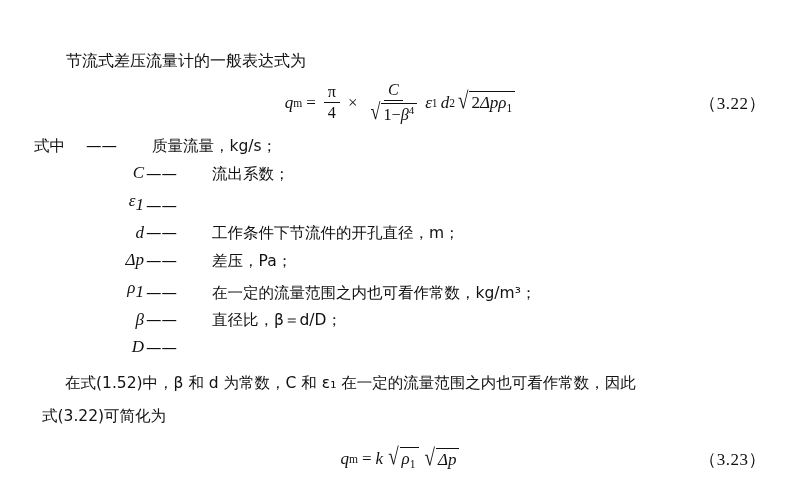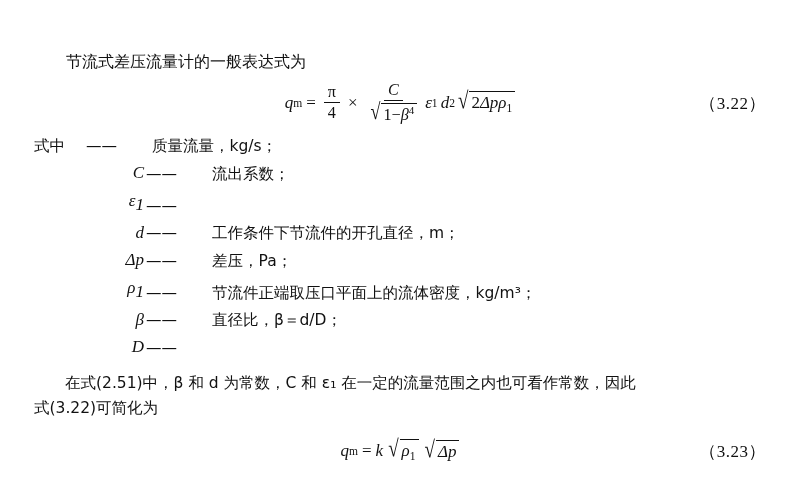--- a/index.html
+++ b/index.html
@@ -135,21 +135,21 @@
     white-space: nowrap;
   }
   .def-dash {
     white-space: nowrap;
   }
   .def-text {
     white-space: nowrap;
     margin-left: 35px;
   }
   .cjk {
-    font-family: Liberation Serif, serif;
+    font-family: Liberation Mono, monospace;
     font-size: 16px;
   }
   .textline {
     font-family: "DejaVu Sans", sans-serif;
     font-size: 15.5px;
     line-height: 1.6;
   }
   .defrow .cjkpart {
     font-family: "DejaVu Sans", sans-serif;
     font-size: 15.5px;
@@ -234,40 +234,40 @@
         <span class="def-lead"></span>
         <span class="def-sym"><span class="sym">Δp</span></span>
         <span class="def-dash cjkpart">——</span>
         <span class="def-text cjkpart">差压，Pa；</span>
       </div>
 
       <div class="defrow">
         <span class="def-lead"></span>
         <span class="def-sym"><span class="sym">ρ</span><span class="sym sub">1</span></span>
         <span class="def-dash cjkpart">——</span>
-        <span class="def-text cjkpart">节流件正端取压口平面上的流体密度，kg/m³；</span>
+        <span class="def-text cjkpart">在一定的流量范围之内也可看作常数，kg/m³；</span>
       </div>
 
       <div class="defrow">
         <span class="def-lead"></span>
         <span class="def-sym"><span class="sym">β</span></span>
         <span class="def-dash cjkpart">——</span>
         <span class="def-text cjkpart">直径比，β＝d/D；</span>
       </div>
 
       <div class="defrow">
         <span class="def-lead"></span>
         <span class="def-sym"><span class="sym">D</span></span>
         <span class="def-dash cjkpart">——</span>
       </div>
 
     </div>
 
-    <p class="textline" style="margin:10px 0 0 0; text-indent:2em;">在式(2.51)中，β 和 d 为常数，C 和 ε₁ 在一定的流量范围之内也可看作常数，因此</p>
-    <p class="textline" style="margin:0;">式(3.22)可简化为</p>
+    <p class="textline" style="margin:10px 0 0 0; text-indent:2em;">在式(1.52)中，β 和 d 为常数，C 和 ε₁ 在一定的流量范围之内也可看作常数，因此</p>
+    <p class="textline" style="margin:8px;">式(3.22)可简化为</p>
 
     <div class="eq-row" style="margin-top:14px;">
       <span class="math">
         <span class="mi">q</span>
           <span class="sub">m</span>
         <span class="eq-sign">=</span>
         <span class="mi">k</span>
         <span class="sqrt" style="margin-left:5px;">
           <span class="radical">√</span>
           <span class="radicand"><span class="mi">ρ</span><span class="sub">1</span></span>

